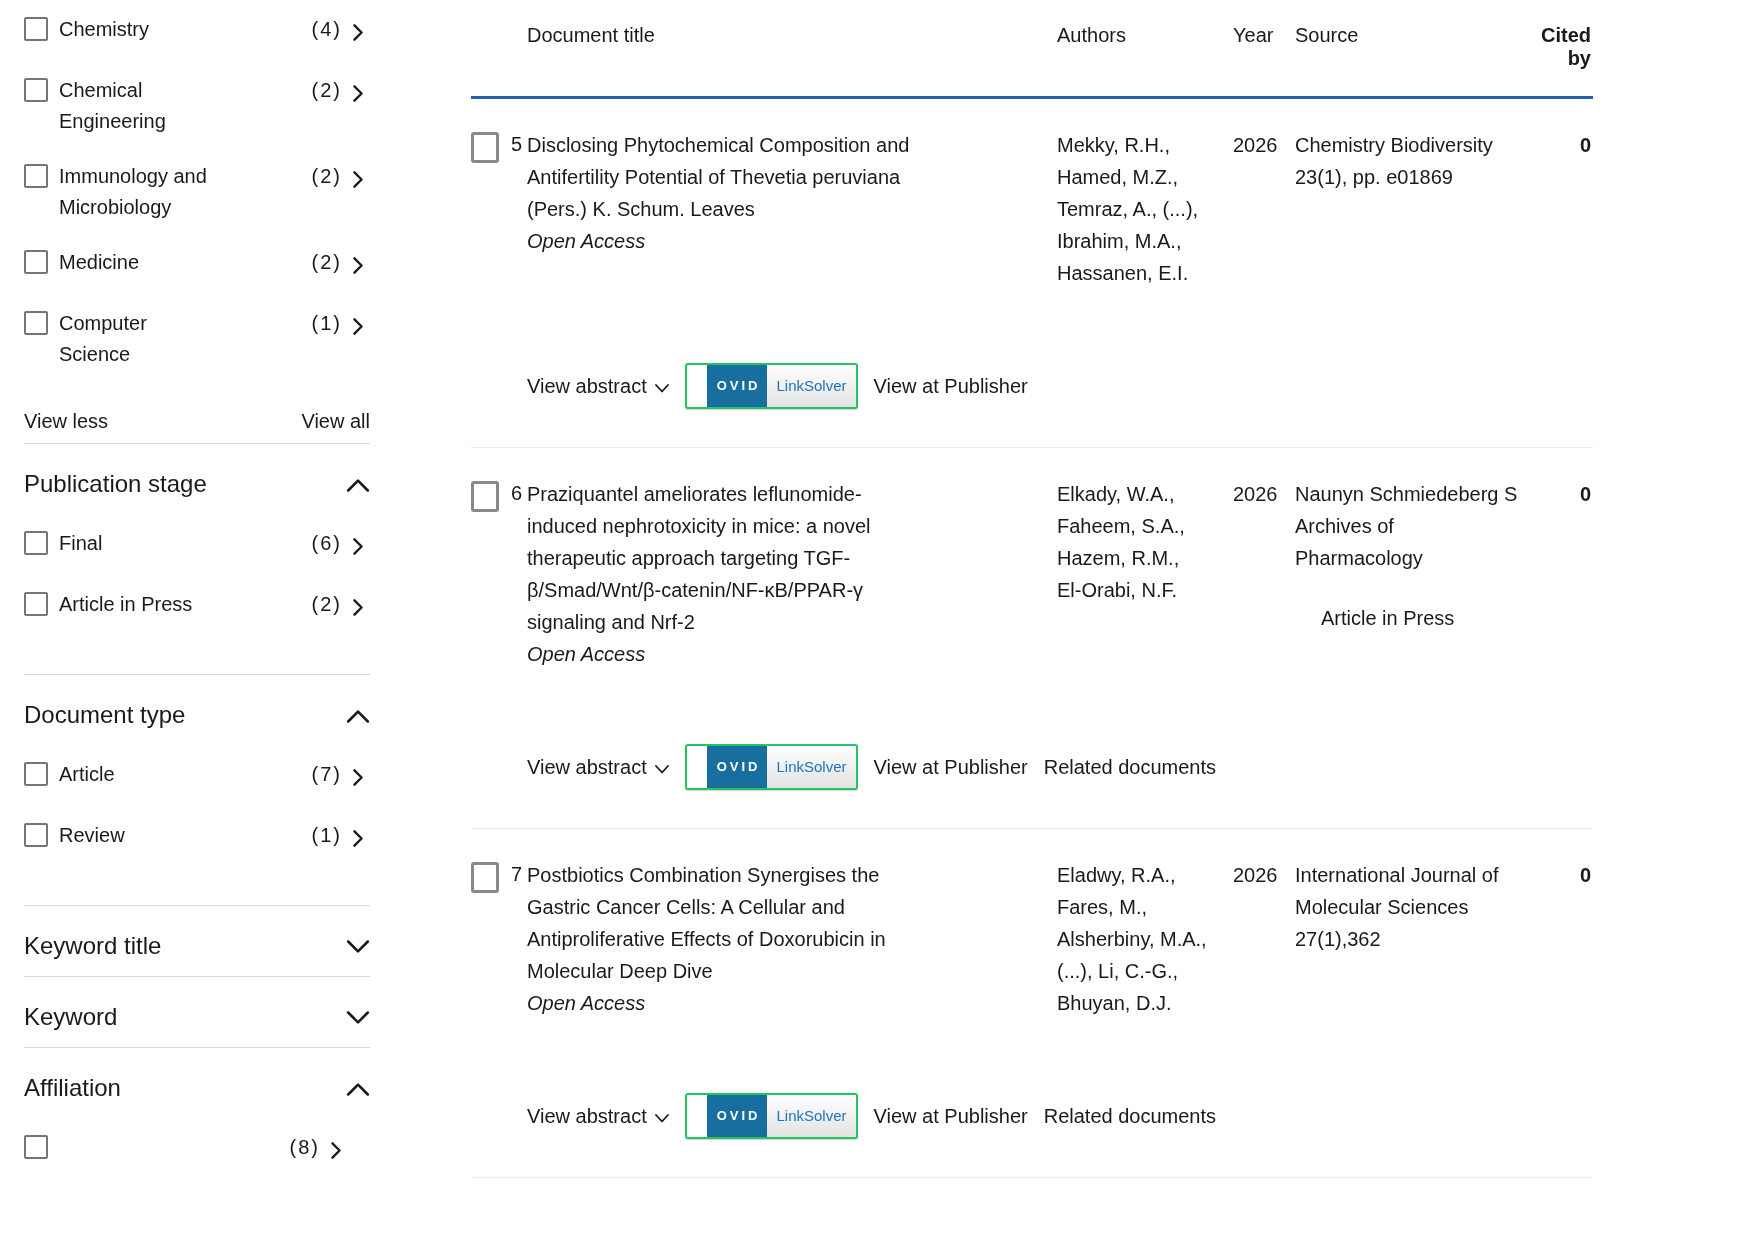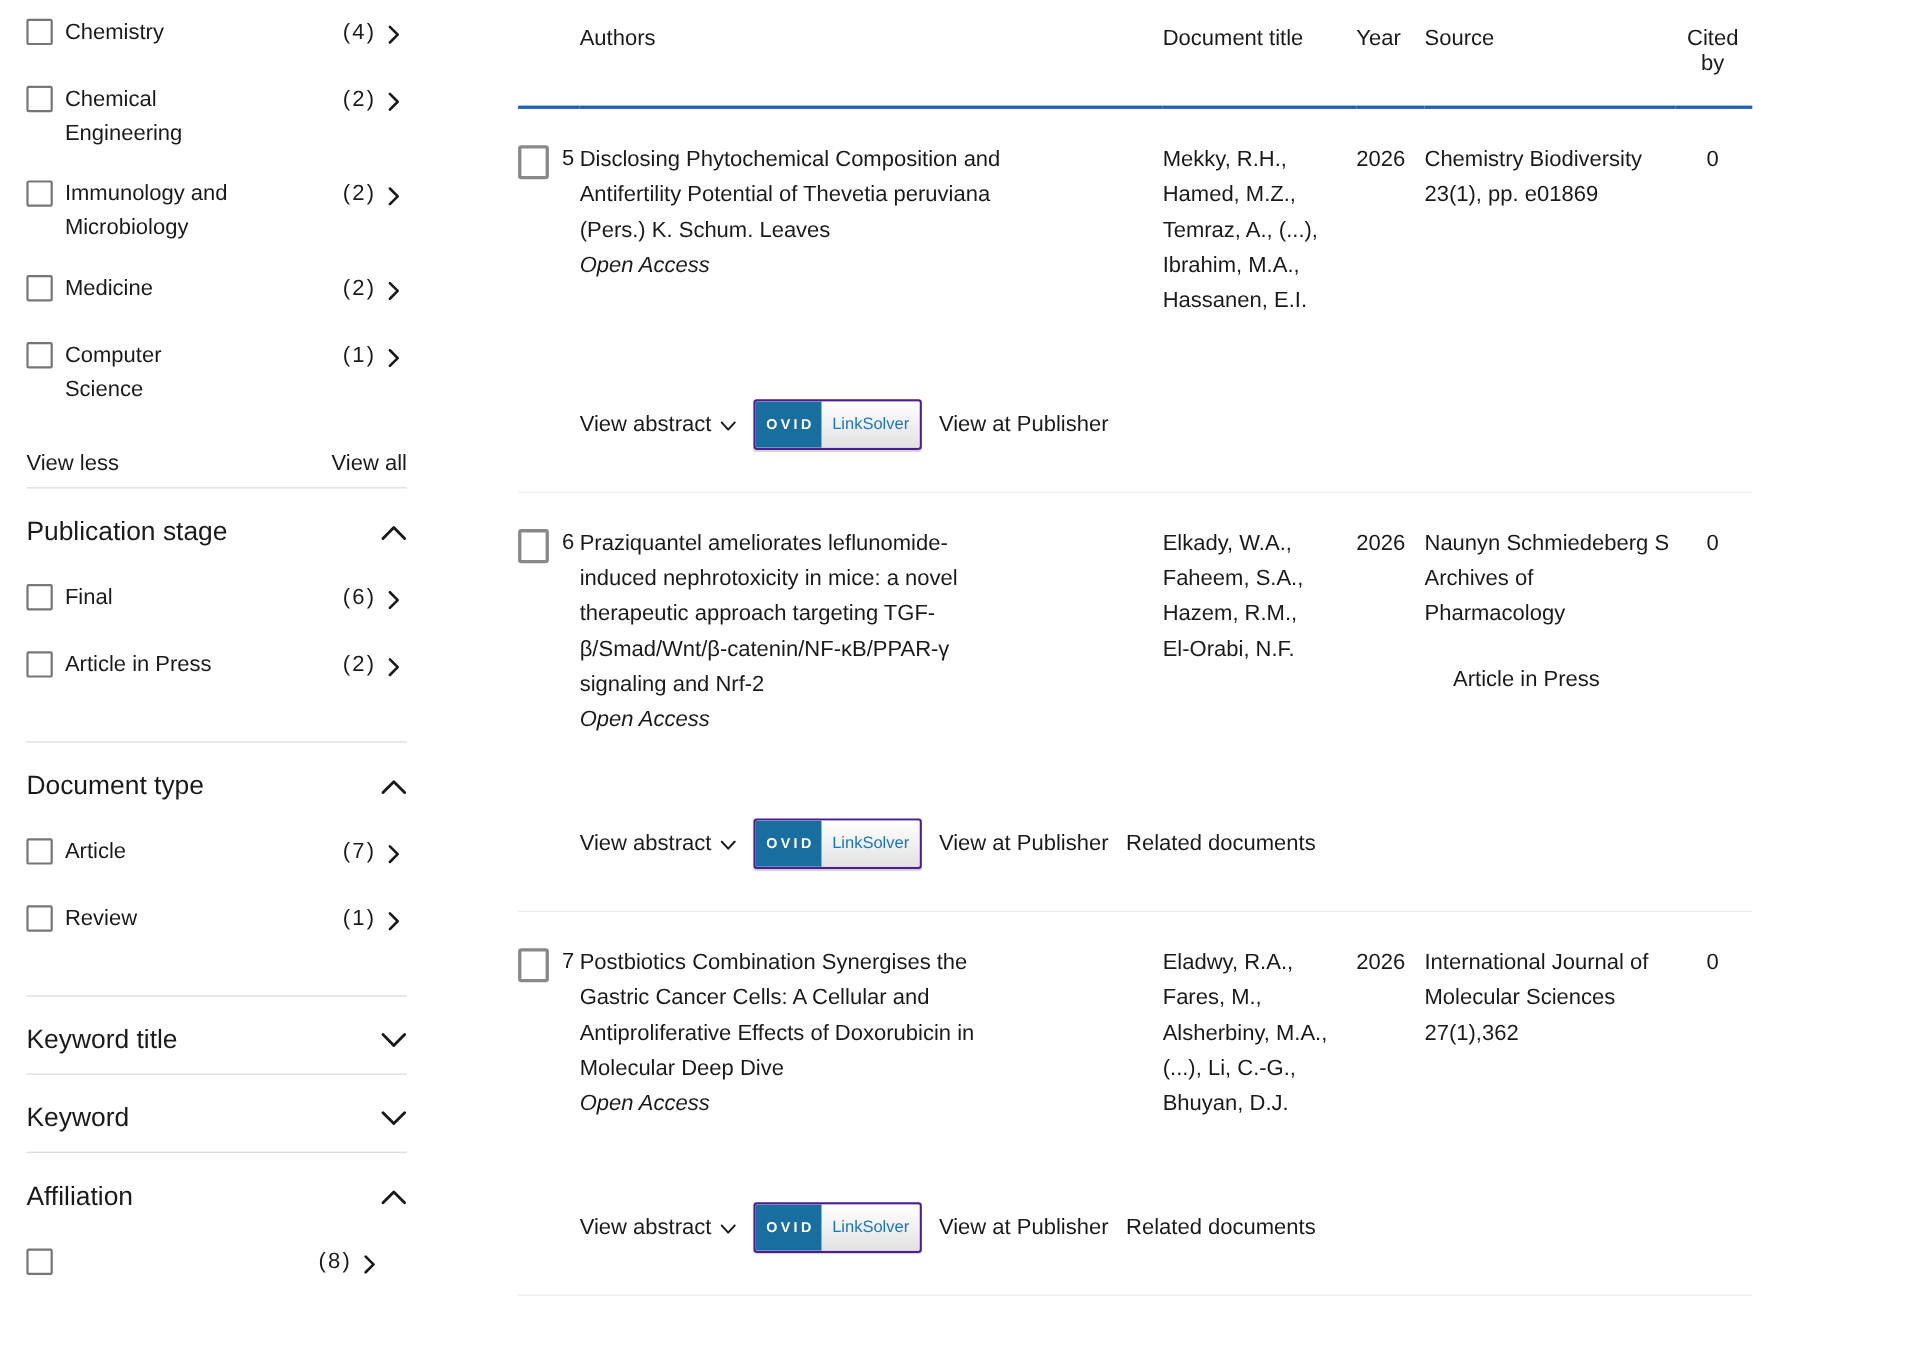--- a/index.html
+++ b/index.html
@@ -37,27 +37,27 @@
   .rrow > div{line-height:32px;}
   .c1{display:flex;gap:12px;padding-left:0;}
   .cb2{width:22px;height:25px;border:3px solid #898989;border-radius:3px;background:#fff;flex:none;margin-top:3px;display:inline-block;}
   .num{line-height:31px;}
   .cell-title a{color:#1a1a1a;text-decoration:none;display:block;max-width:440px;}
   .title-lines span{display:block;}
   .oa{font-style:italic;display:block;}
   .authors span{display:block;}
   .src-lines span{display:block;}
   .snote{display:block;margin-top:28px;padding-left:26px;}
-  .cited{text-align:center;padding-right:2px;}
+  .cited{text-align:right;padding-right:2px;font-weight:bold;}
   .actions{grid-column:2 / 7;margin-top:74px;display:flex;align-items:center;gap:16px;}
   .action-link{cursor:pointer;white-space:nowrap;}
   .vchev{display:inline-block;margin-left:8px;}
   .ovid-badge{
-    display:inline-flex;align-items:stretch;border:2px solid #4c1d95;border-radius:3px;
-    overflow:hidden;background:#fff;box-shadow:0 1px 1px rgba(0,0,0,0.18);cursor:pointer;
+    display:inline-flex;align-items:stretch;border:2px solid #22c55e;border-radius:3px;
+    overflow:hidden;background:#fff;box-shadow:0 1px 1px rgba(0,0,0,0.18);cursor:pointer;padding-left:20px;
   }
   .ovid-left{background:#186f9f;color:#ffffff;font-weight:bold;font-size:13px;letter-spacing:3px;
     padding:5px 7px 5px 10px;display:flex;align-items:center;}
   .ovid-right{background:linear-gradient(#ffffff,#e2e2e2);color:#1b76bb;font-weight:normal;font-size:15px;
     padding:5px 9px;display:flex;align-items:center;}
 </style>
 </head>
 <body>
 
 <div class="sidebar">
@@ -194,22 +194,22 @@
               </svg></span>
   </div>
         </div>
   </div>
     </div>
 </div>
 
 <div class="main">
   <div class="thead">
     <div></div>
+    <div>Document title</div>
     <div>Authors</div>
-    <div>Document title</div>
     <div>Year</div>
     <div>Source</div>
     <div class="cited">Cited by</div>
   </div>
   <div id="rows-host">
       <div class="rrow">
     <div class="c1">
       <span class="cb2"></span>
       <span class="num">5</span>
     </div>

